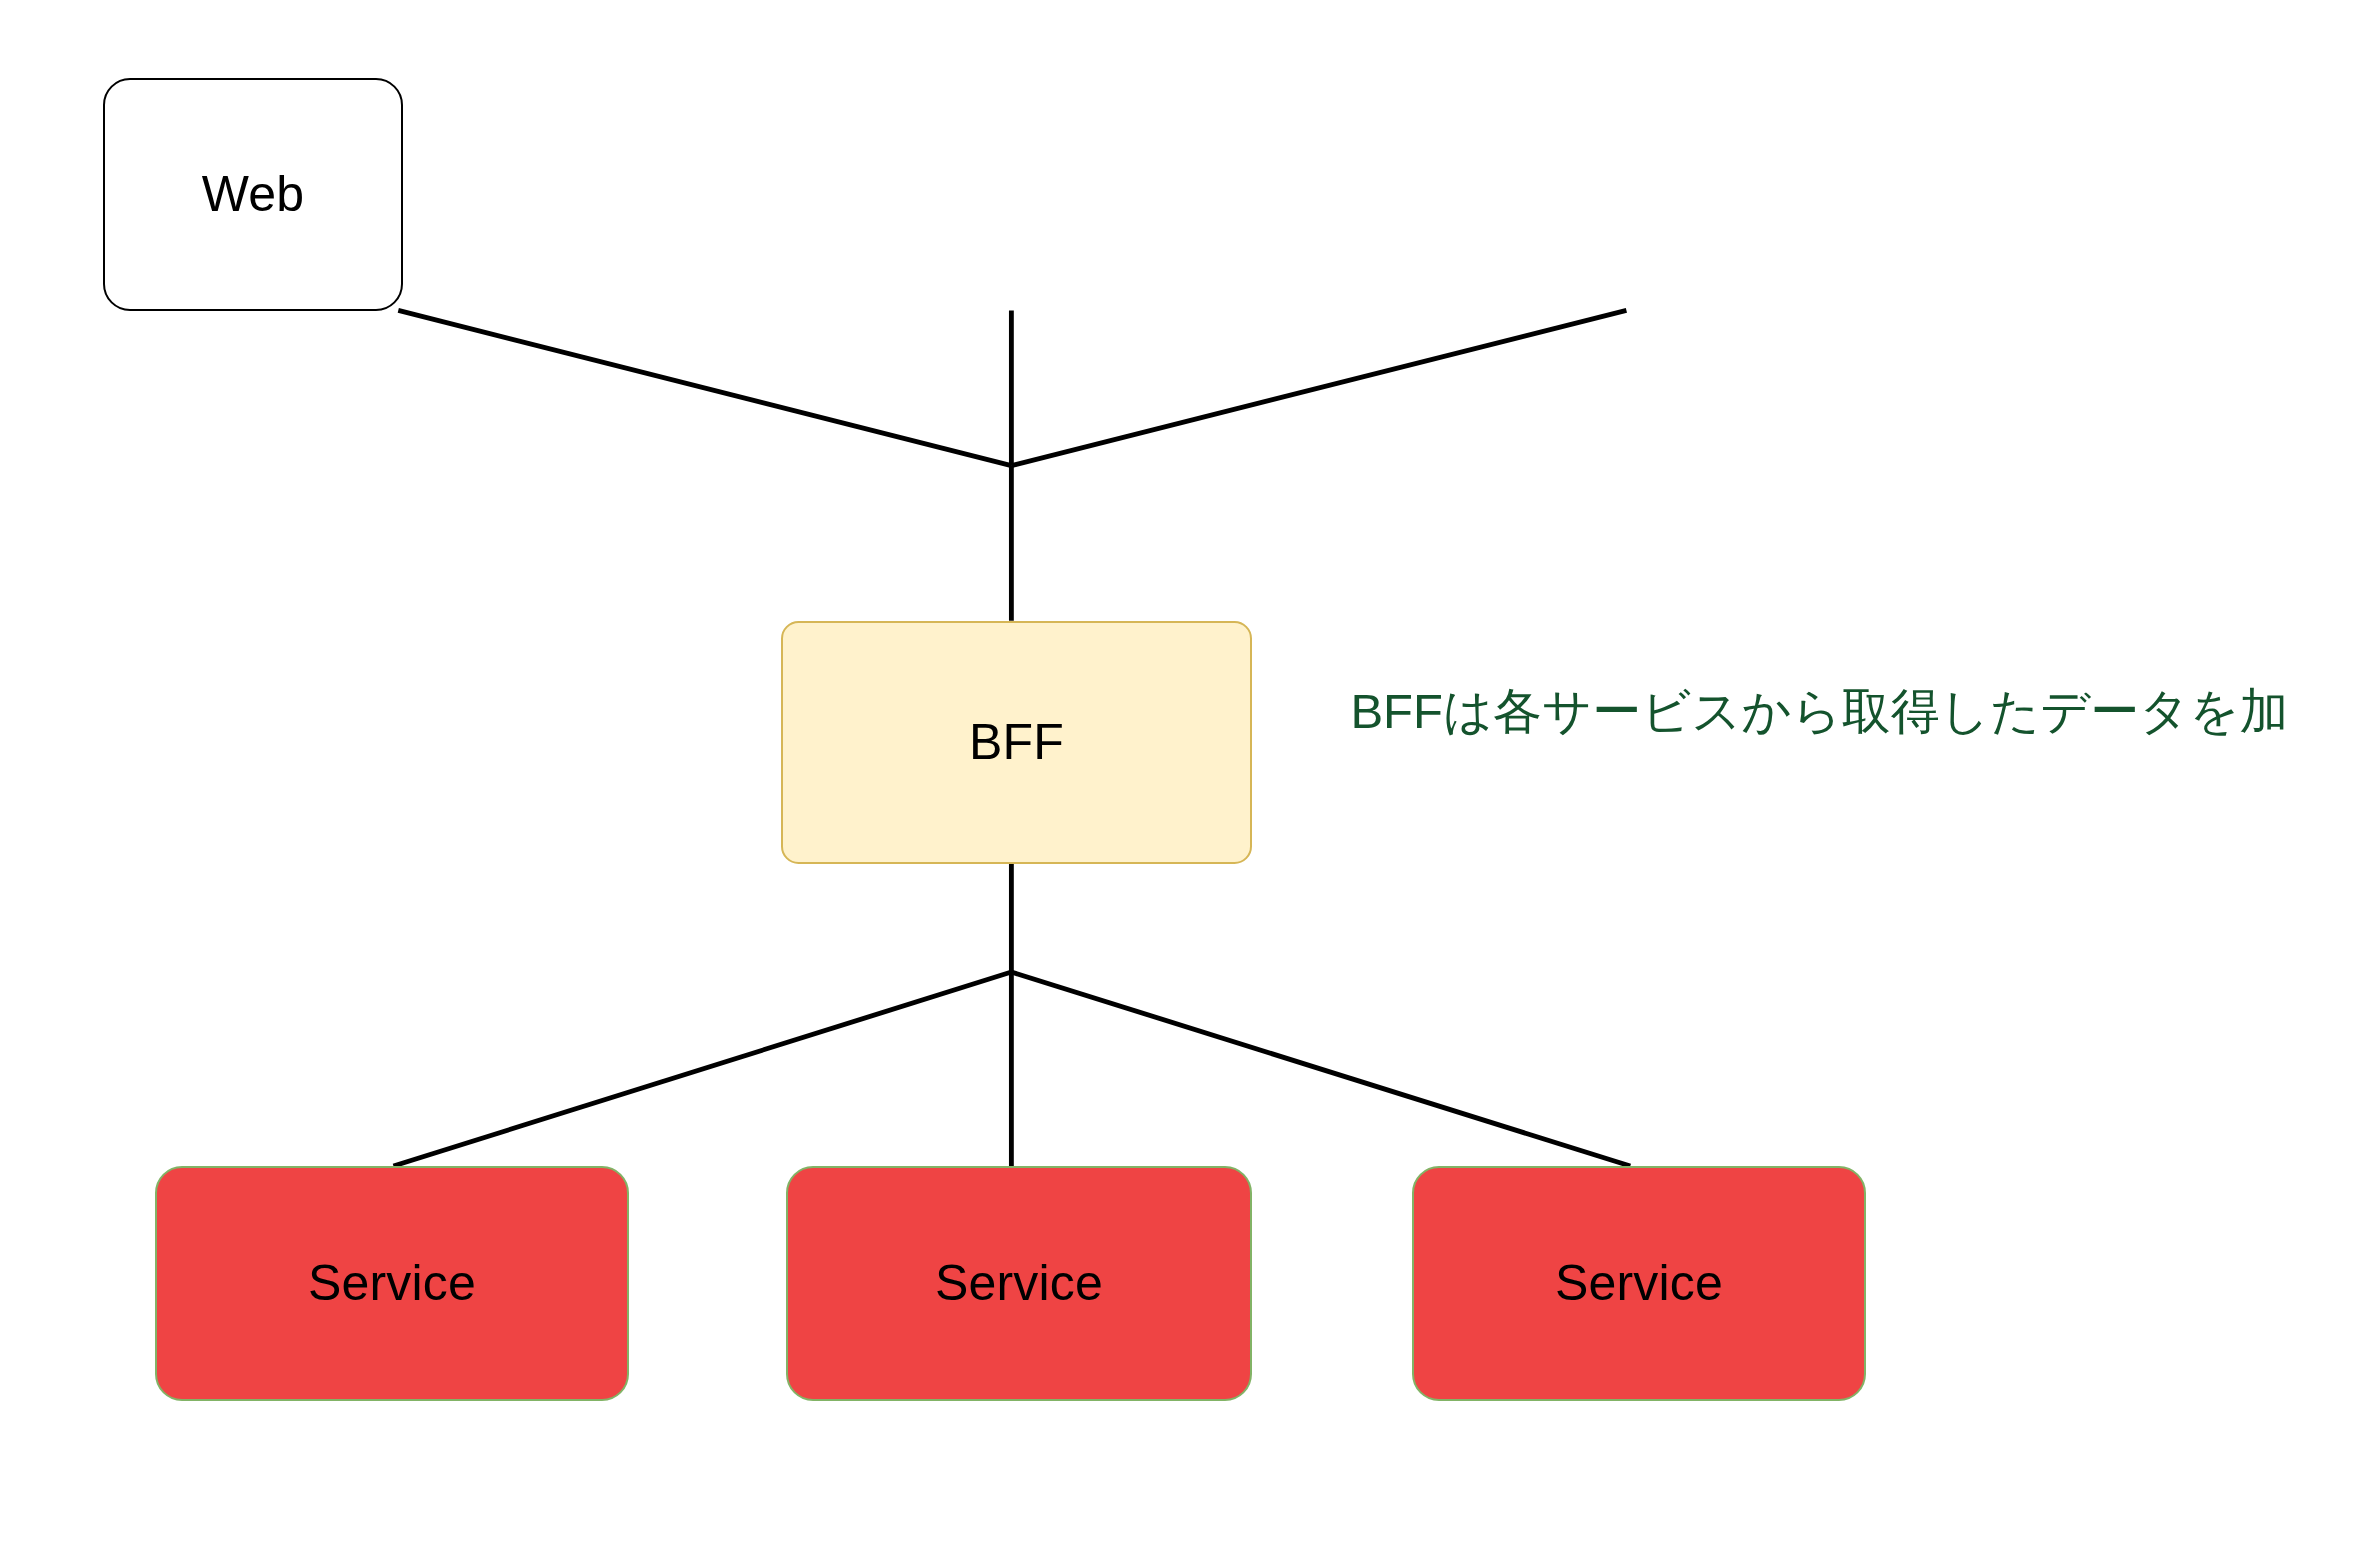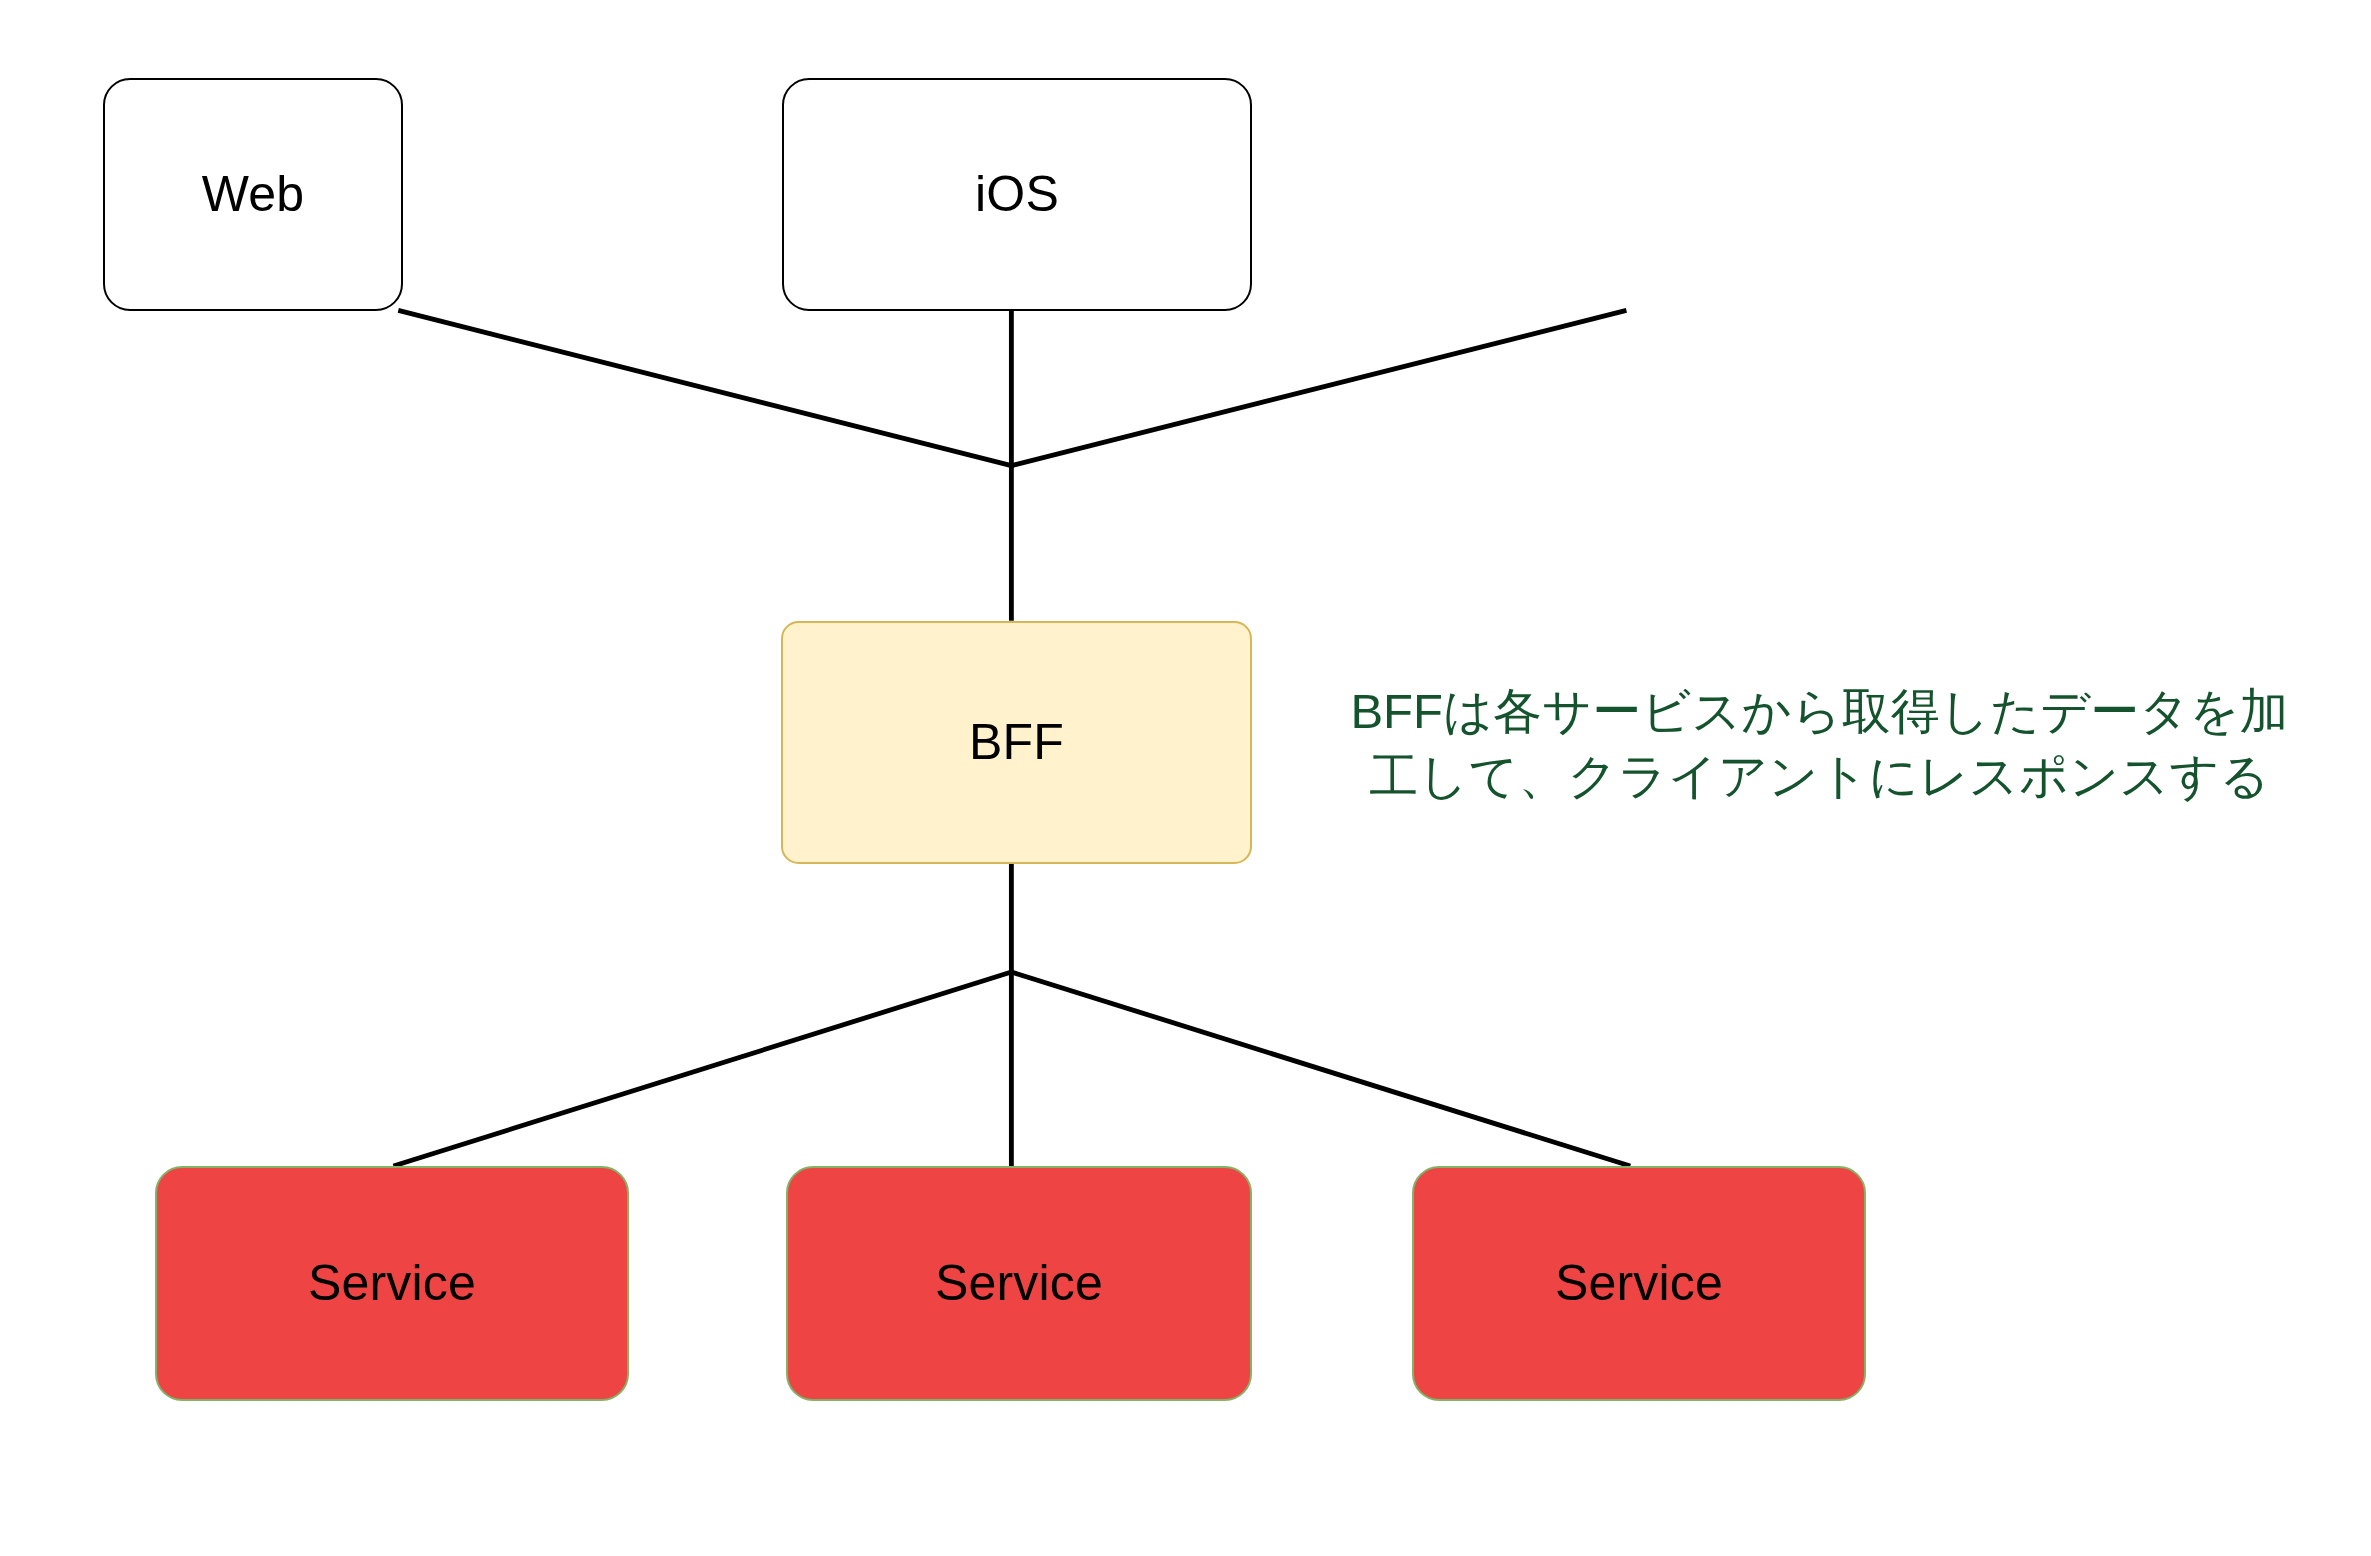--- a/index.html
+++ b/index.html
@@ -88,32 +88,28 @@
 
     <line x1="1042" y1="1002" x2="405" y2="1202" stroke="#000000" stroke-width="5"></line>
     <line x1="1042" y1="1002" x2="1042" y2="1202" stroke="#000000" stroke-width="5"></line>
     <line x1="1042" y1="1002" x2="1680" y2="1202" stroke="#000000" stroke-width="5"></line>
   </svg>
 
   <div class="node client" style="left:103px; top:78px; width:300px; height:233px;">
     <span class="node-label">Web</span>
   </div>
 
-  <div class="node client" style="left:782px; top:78px; width:470px; height:233px;">
-    <span class="node-label">iOS</span>
-  </div>
 
 
   <div class="node bff" style="left:781px; top:621px; width:471px; height:243px;">
     <span class="node-label">BFF</span>
   </div>
 
   <div class="annotation" style="left:1276px; top:679px; width:1087px;">
     <span class="ann-line">BFFは各サービスから取得したデータを加</span>
-    <span class="ann-line">工して、クライアントにレスポンスする</span>
   </div>
 
   <div class="node service" style="left:155px; top:1166px; width:474px; height:235px;">
     <span class="node-label">Service</span>
   </div>
 
   <div class="node service" style="left:786px; top:1166px; width:466px; height:235px;">
     <span class="node-label">Service</span>
   </div>
 

